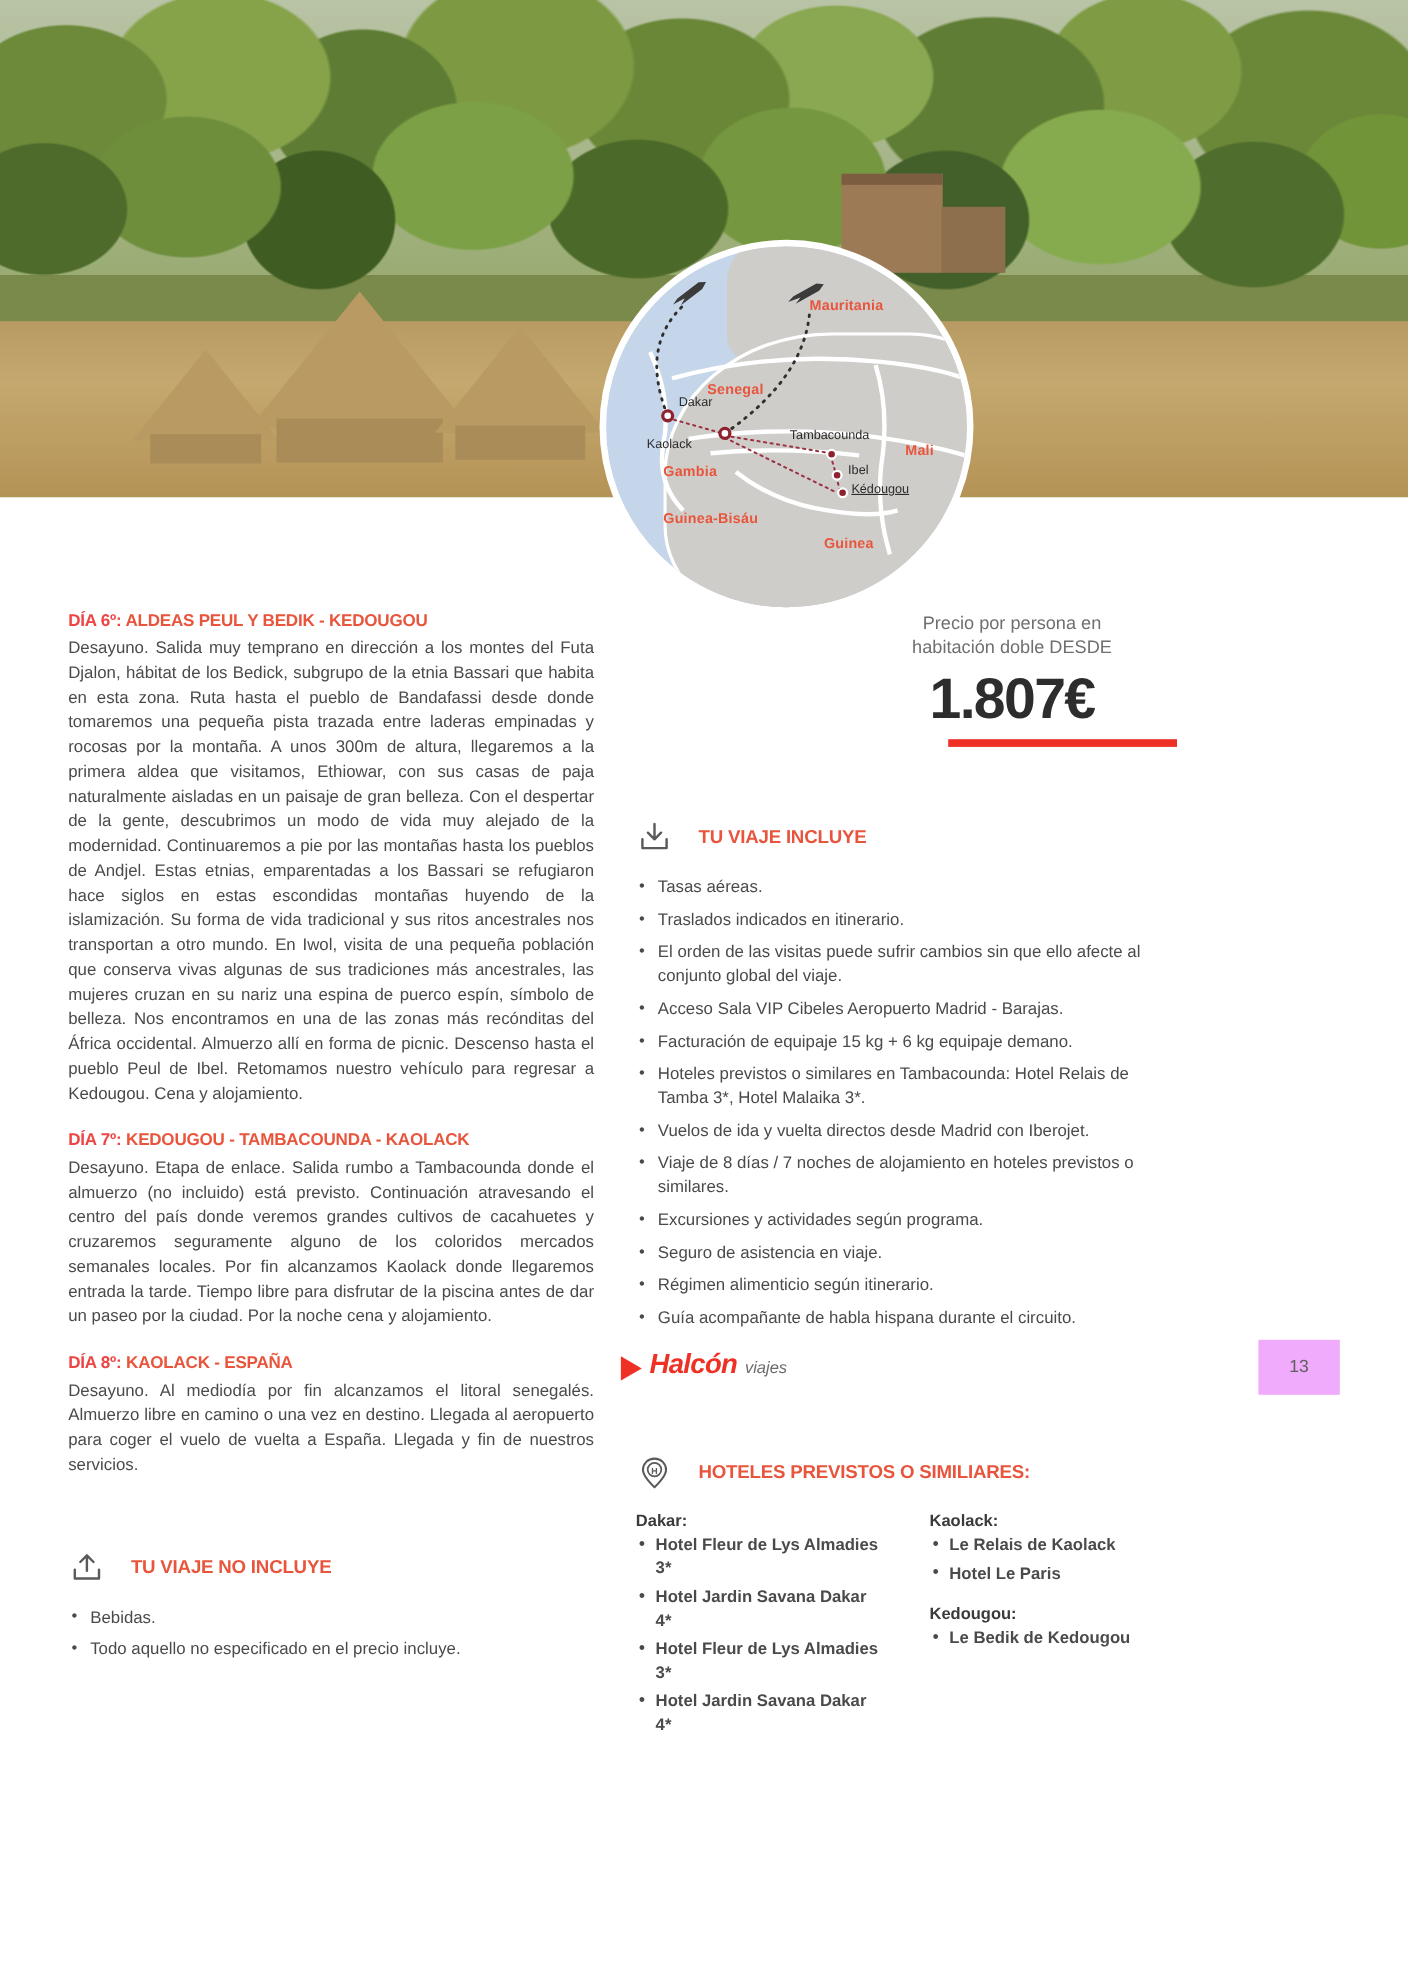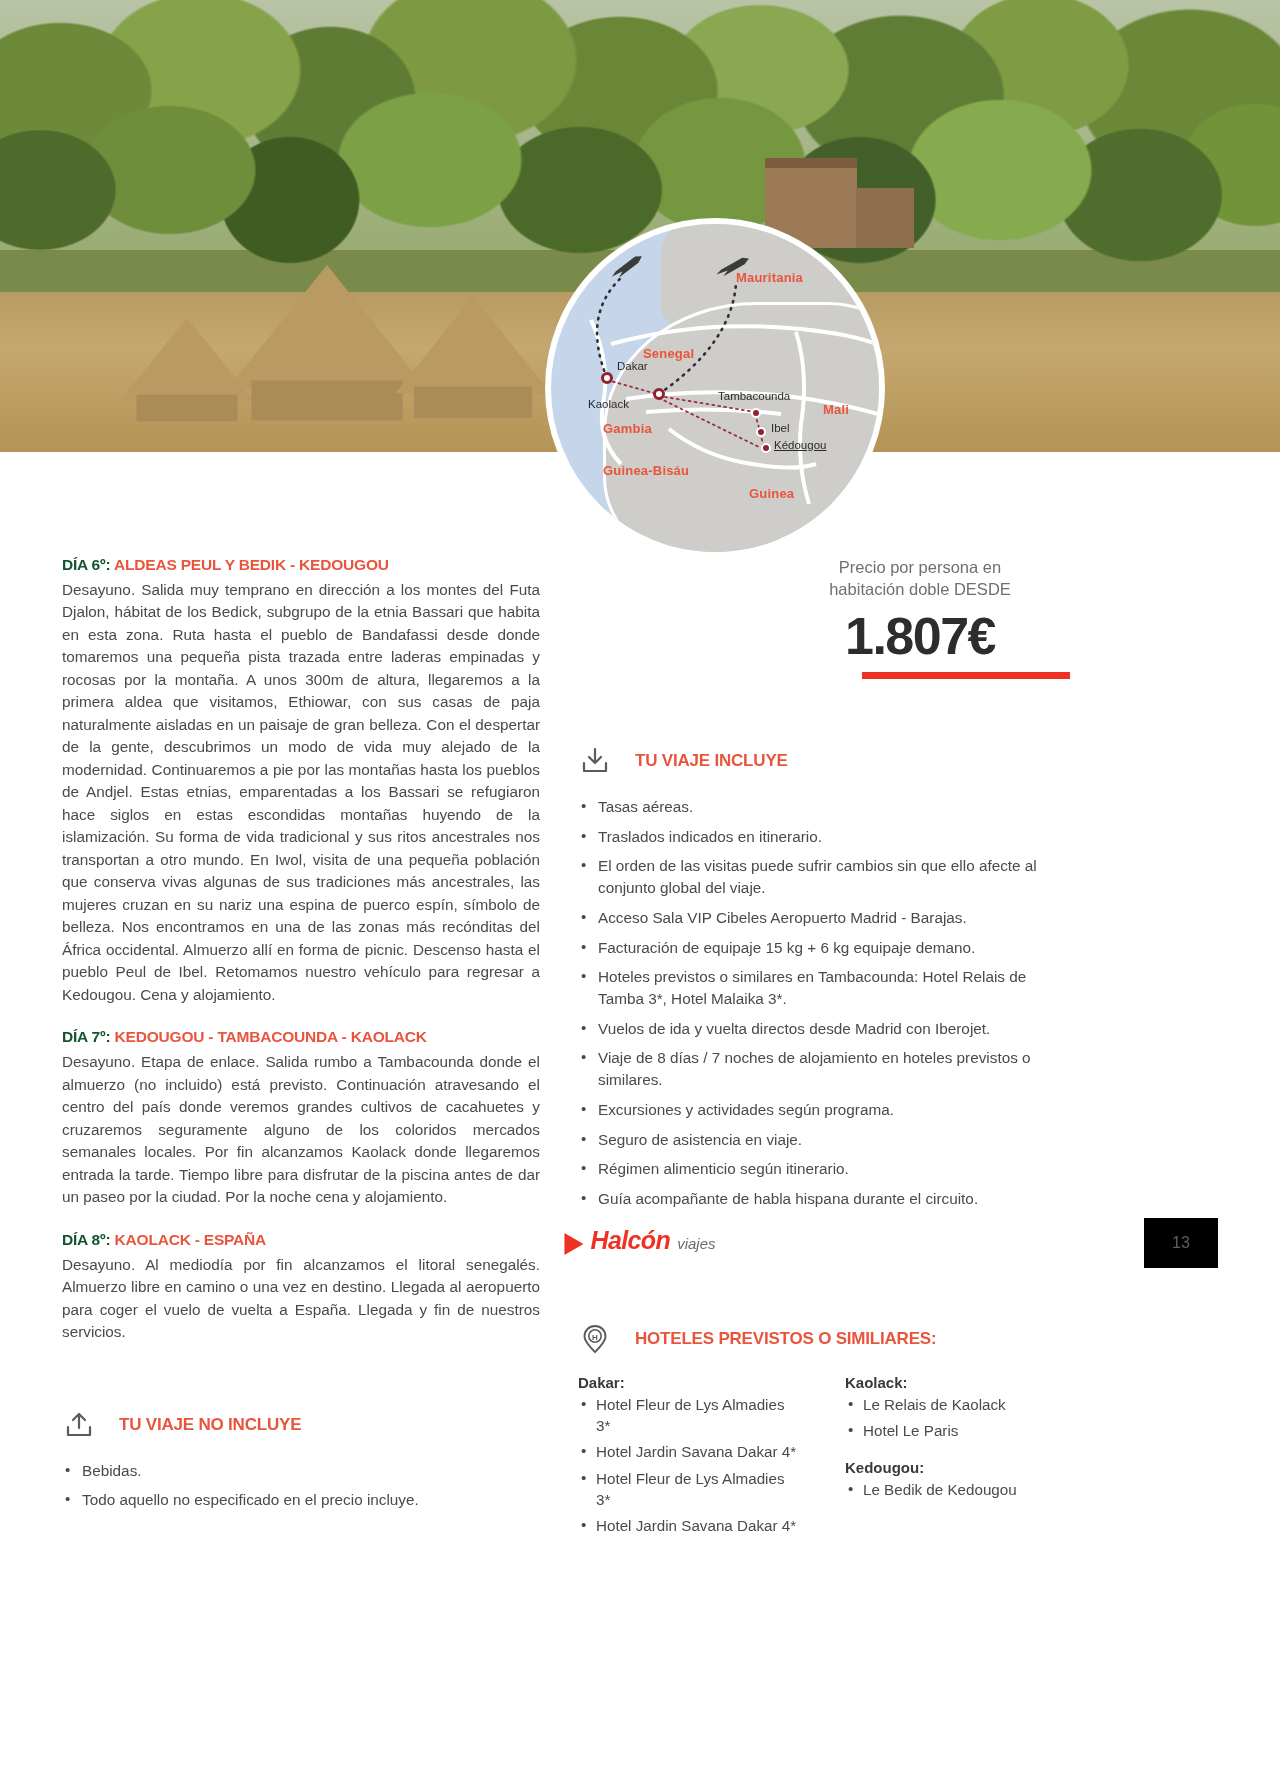--- a/index.html
+++ b/index.html
@@ -166,21 +166,21 @@
     width: 492px;
   }
 
   
   .day-head {
     font-size: 15.5px;
     font-weight: bold;
     margin-bottom: 5px;
     letter-spacing: -.2px;
   }
-  .day-num { color: #14532d; }
+  .day-num { color: #ef4444; }
   .day-title { color: #e8553c; }
   .day-body {
     font-size: 15.3px;
     line-height: 1.47;
     color: #4a4a4a;
     text-align: justify;
     margin-bottom: 22px;
   }
 
   
@@ -261,20 +261,21 @@
     font-size: 15px;
     font-weight: bold;
     color: #3a3a3a;
     margin-bottom: 3px;
   }
   .hotel-city.spaced { margin-top: 18px; }
   ul.hotel-list {
     list-style: none;
     padding: 0;
     margin-bottom: 18px;
+    font-weight: bold;
   }
   ul.hotel-list li {
     position: relative;
     padding-left: 18px;
     font-size: 15.2px;
     line-height: 1.4;
     color: #4a4a4a;
     margin-bottom: 5px;
   }
   ul.hotel-list li::before {
@@ -320,21 +321,21 @@
   .logo-viajes {
     font-size: 15px;
     color: #6b6b6b;
     align-self: flex-end;
     margin-bottom: 3px;
   }
   .page-num-box {
     position: absolute;
     right: 62px; top: 10px;
     width: 74px; height: 50px;
-    background: #000000;
+    background: #f0abfc;
     display: flex;
     align-items: center;
     justify-content: center;
     color: #5f5f5f;
     font-size: 16px;
   }
 </style>
 </head>
 <body>
 

